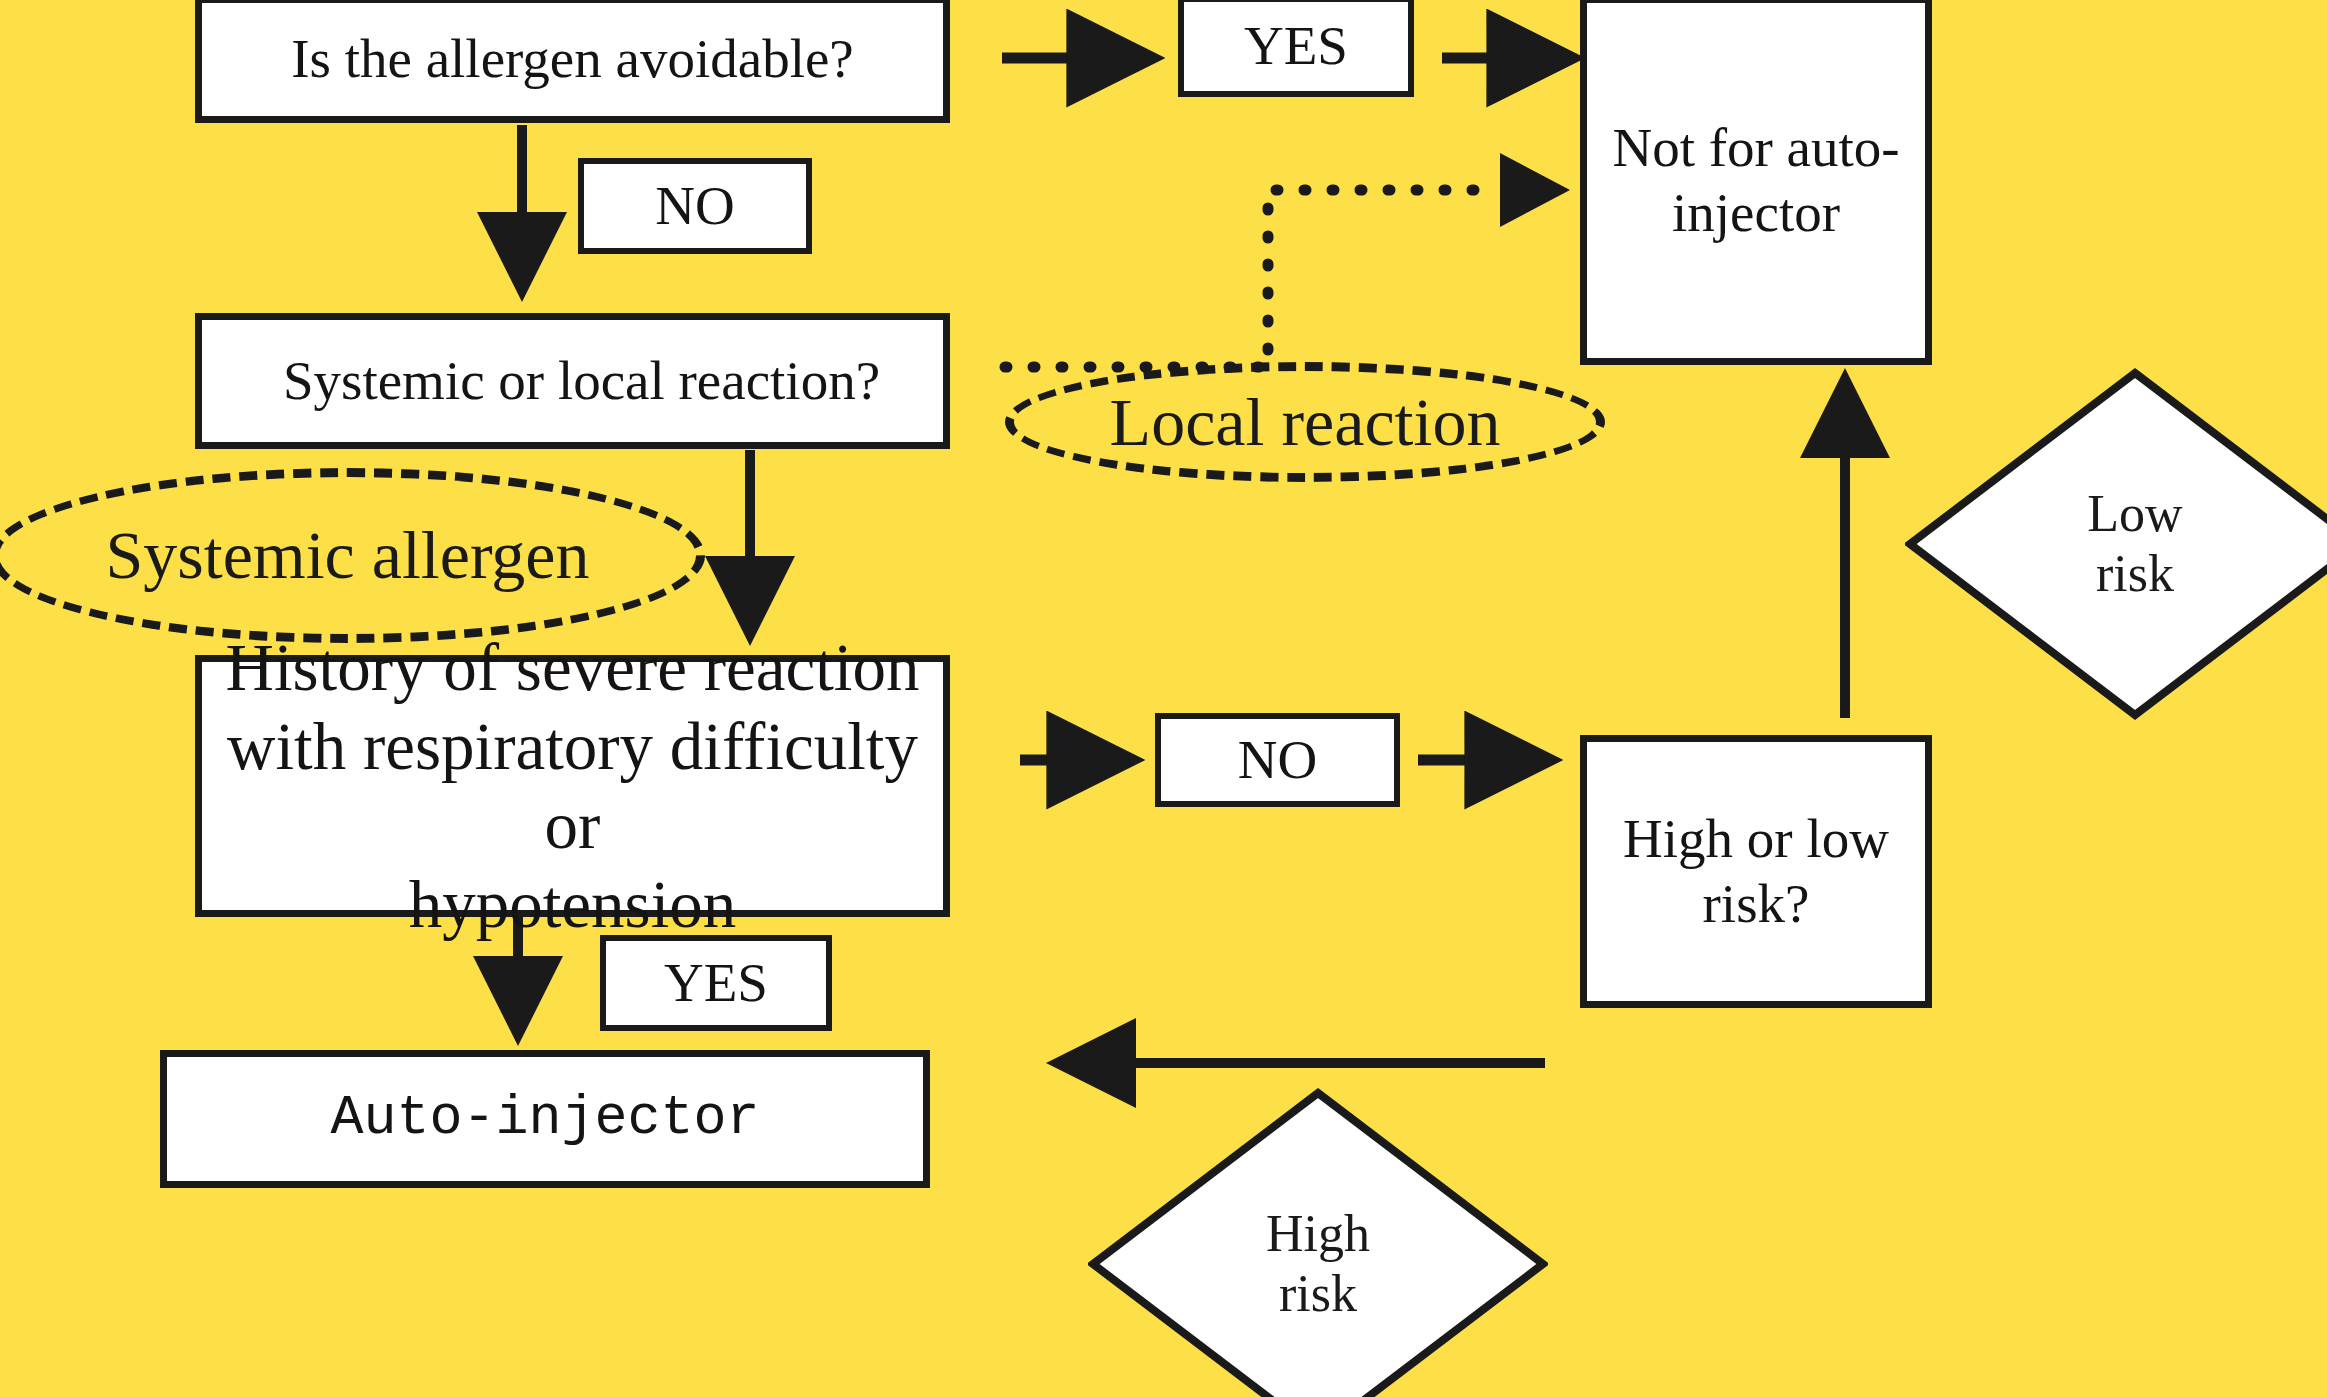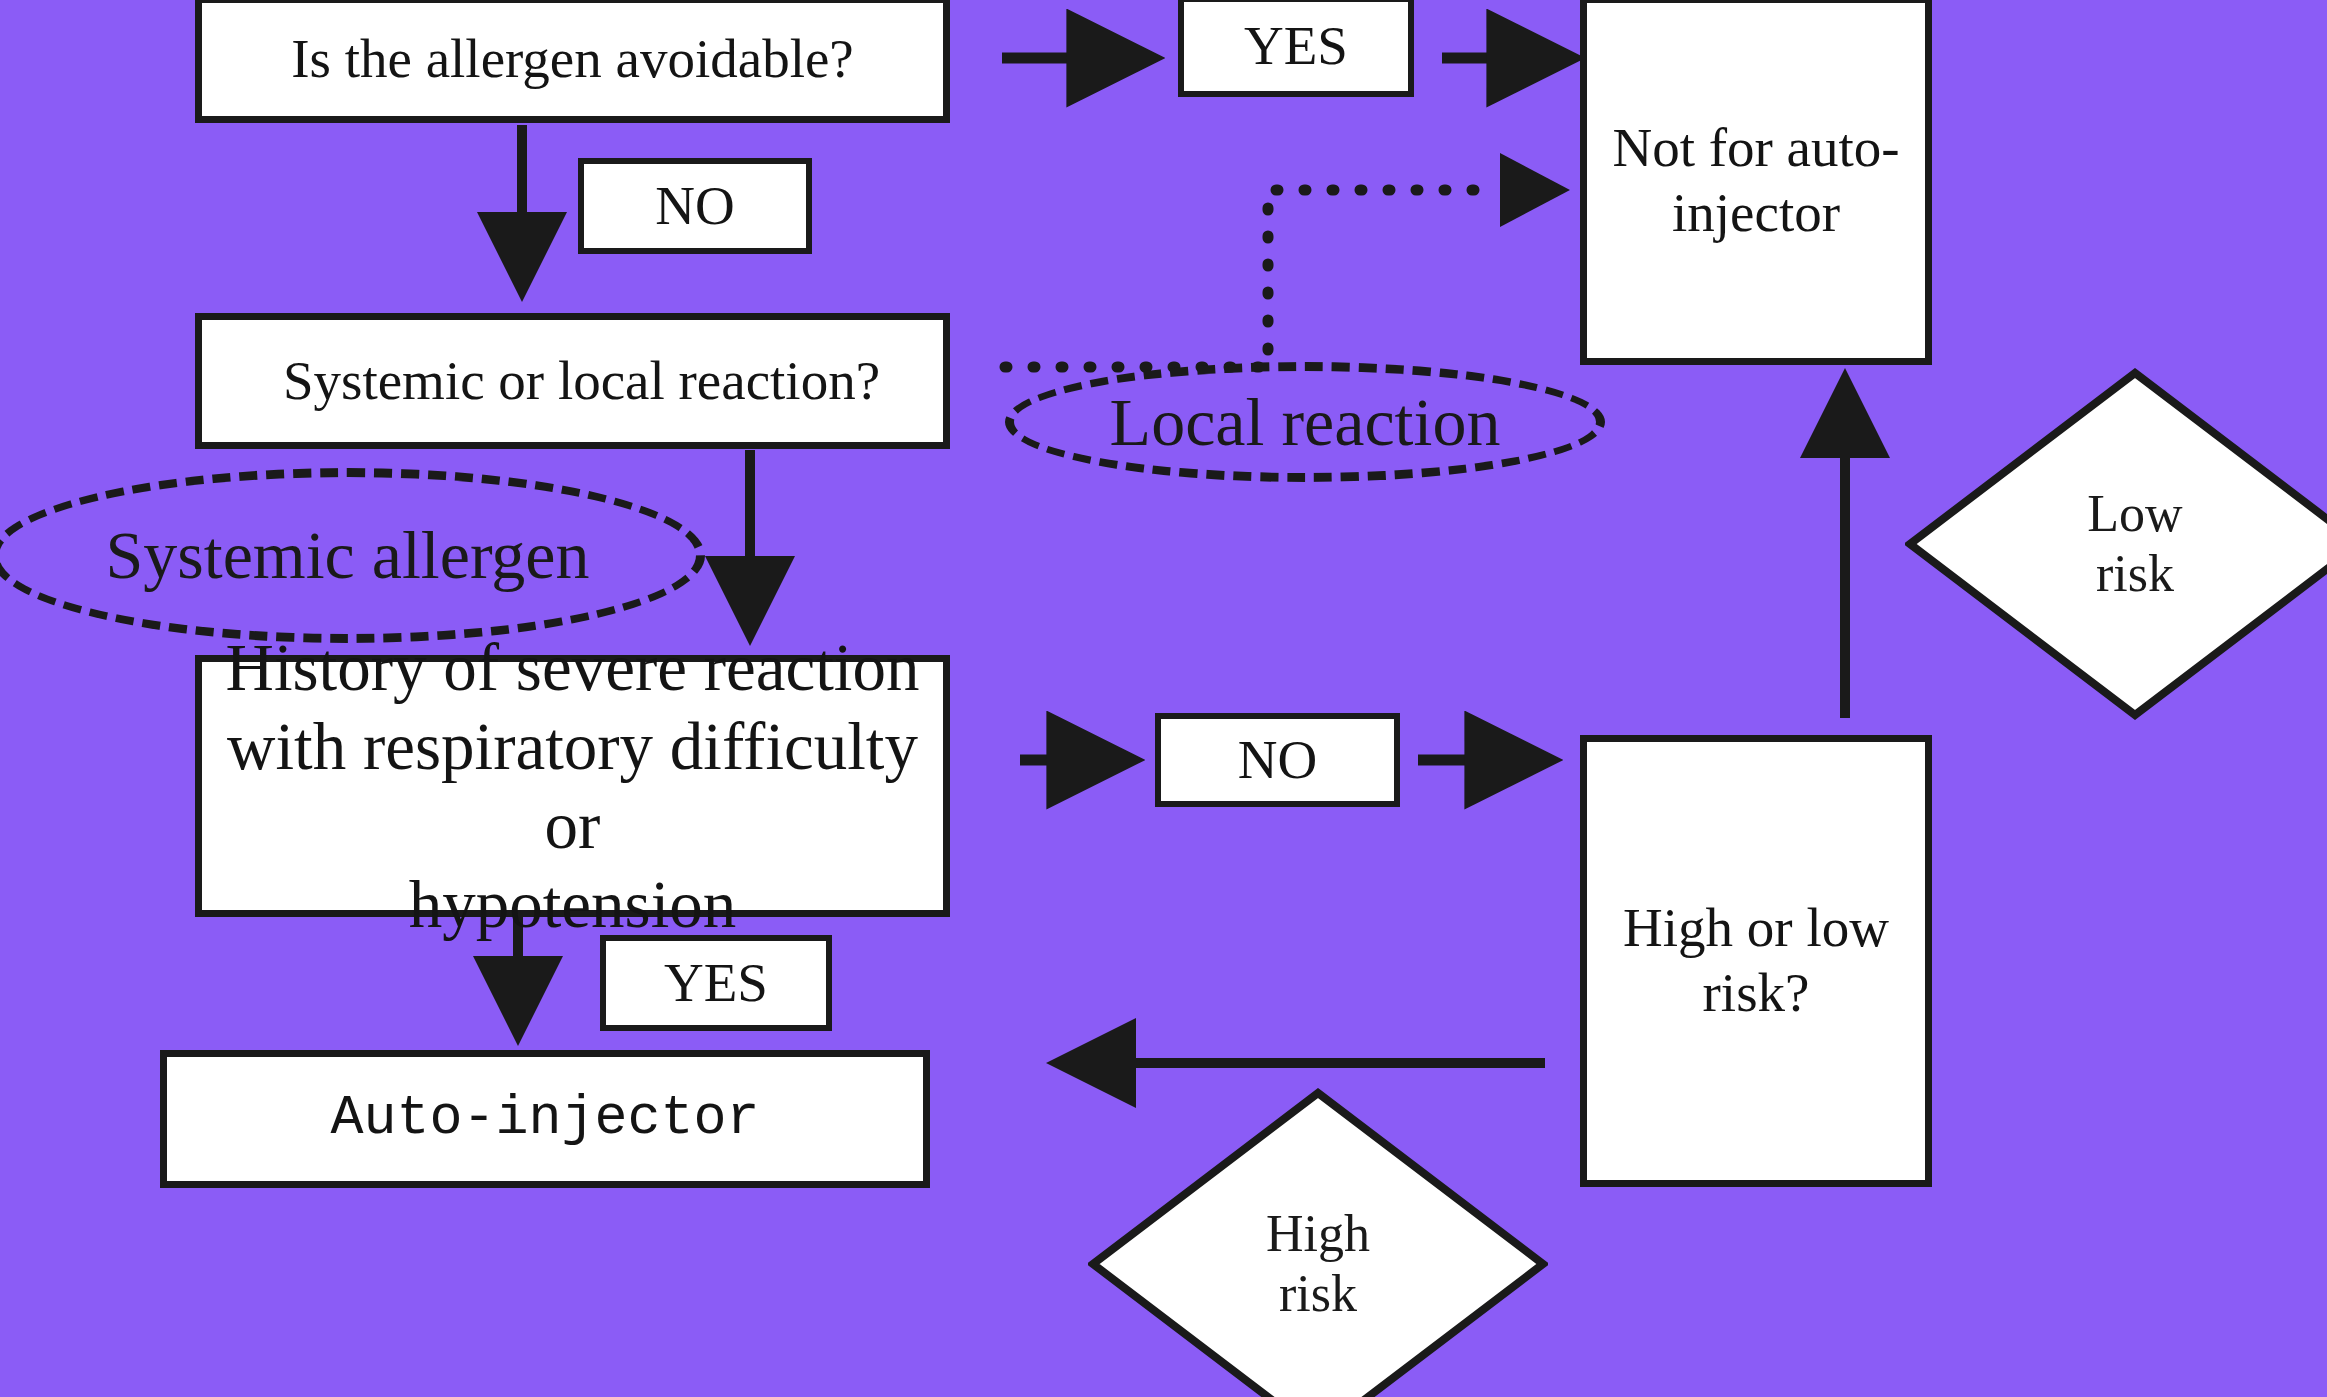--- a/index.html
+++ b/index.html
@@ -9,21 +9,21 @@
     background: #ffffff;
   }
   body {
     font-family: "Liberation Serif", "DejaVu Serif", serif;
     color: #1a1a1a;
   }
   #canvas {
     position: relative;
     width: 2327px;
     height: 1397px;
-    background: #8b5cf6;
+    background: #fde047;
     overflow: hidden;
   }
   .node {
     position: absolute;
     box-sizing: border-box;
     display: flex;
     align-items: center;
     justify-content: center;
     text-align: center;
     background: #ffffff;
@@ -168,21 +168,21 @@
   <div class="node rect" style="left:195px; top:655px; width:755px; height:262px;">
     <span class="label-text fs-mid">History of severe reaction
 with respiratory difficulty or
 hypotension</span>
   </div>
 
   <div class="node rect-thin" style="left:1155px; top:713px; width:245px; height:94px;">
     <span class="label-text fs-big">NO</span>
   </div>
 
-  <div class="node rect" style="left:1580px; top:735px; width:352px; height:452px;">
+  <div class="node rect" style="left:1580px; top:735px; width:352px; height:273px;">
     <span class="label-text fs-big">High or low risk?</span>
   </div>
 
   <div class="node rect-thin" style="left:600px; top:935px; width:232px; height:96px;">
     <span class="label-text fs-big">YES</span>
   </div>
 
   <div class="node rect" style="left:160px; top:1050px; width:770px; height:138px;font-family:Liberation Mono, monospace;">
     <span class="label-text fs-big">Auto-injector</span>
   </div>

